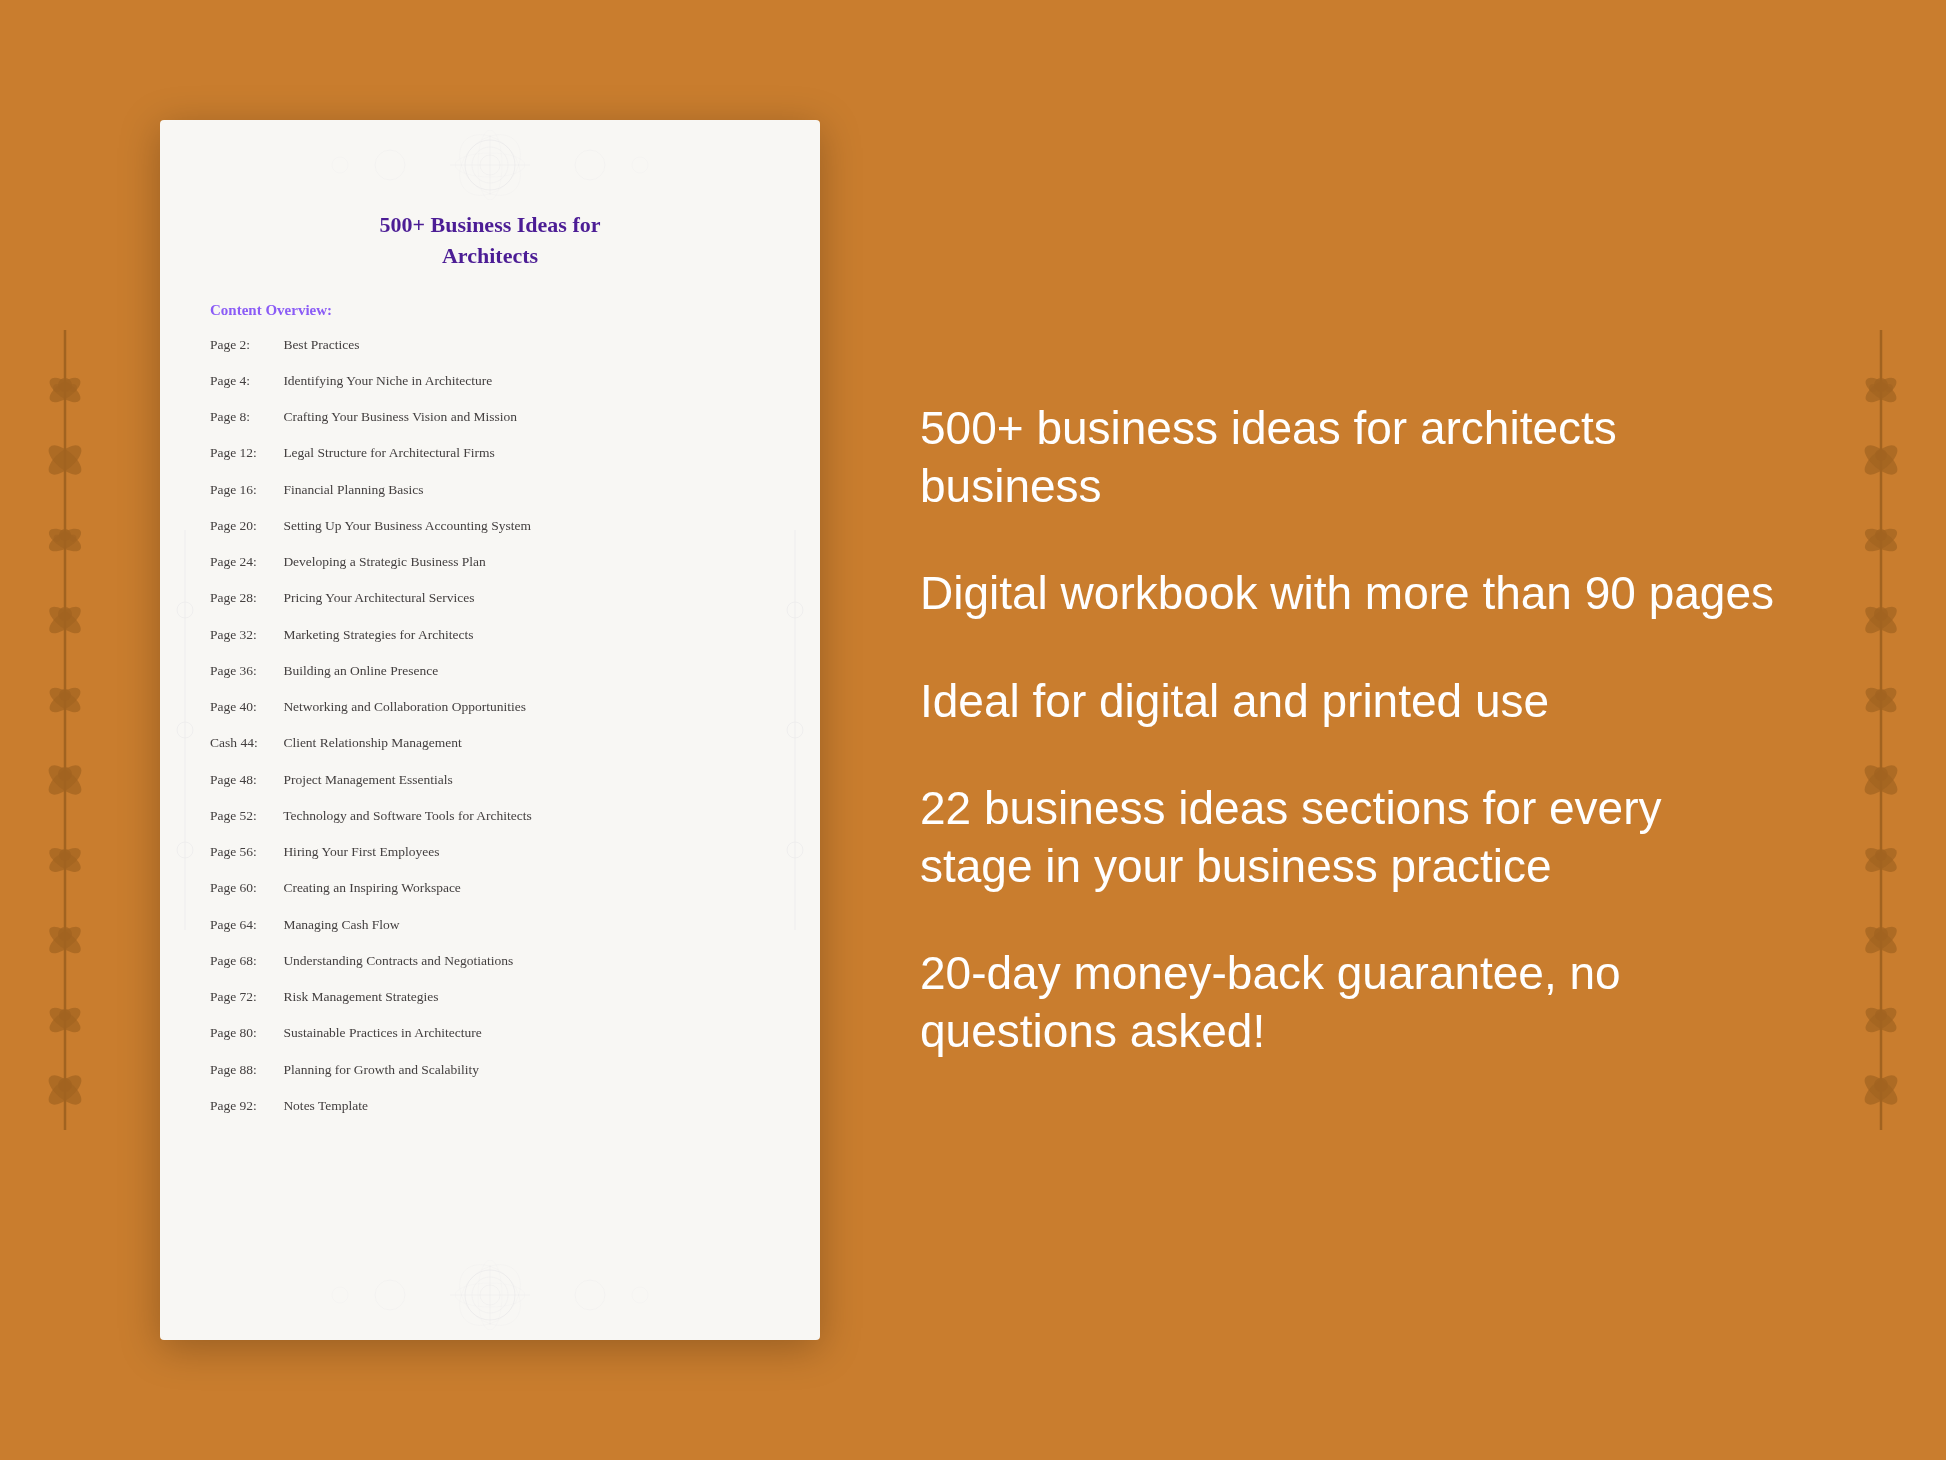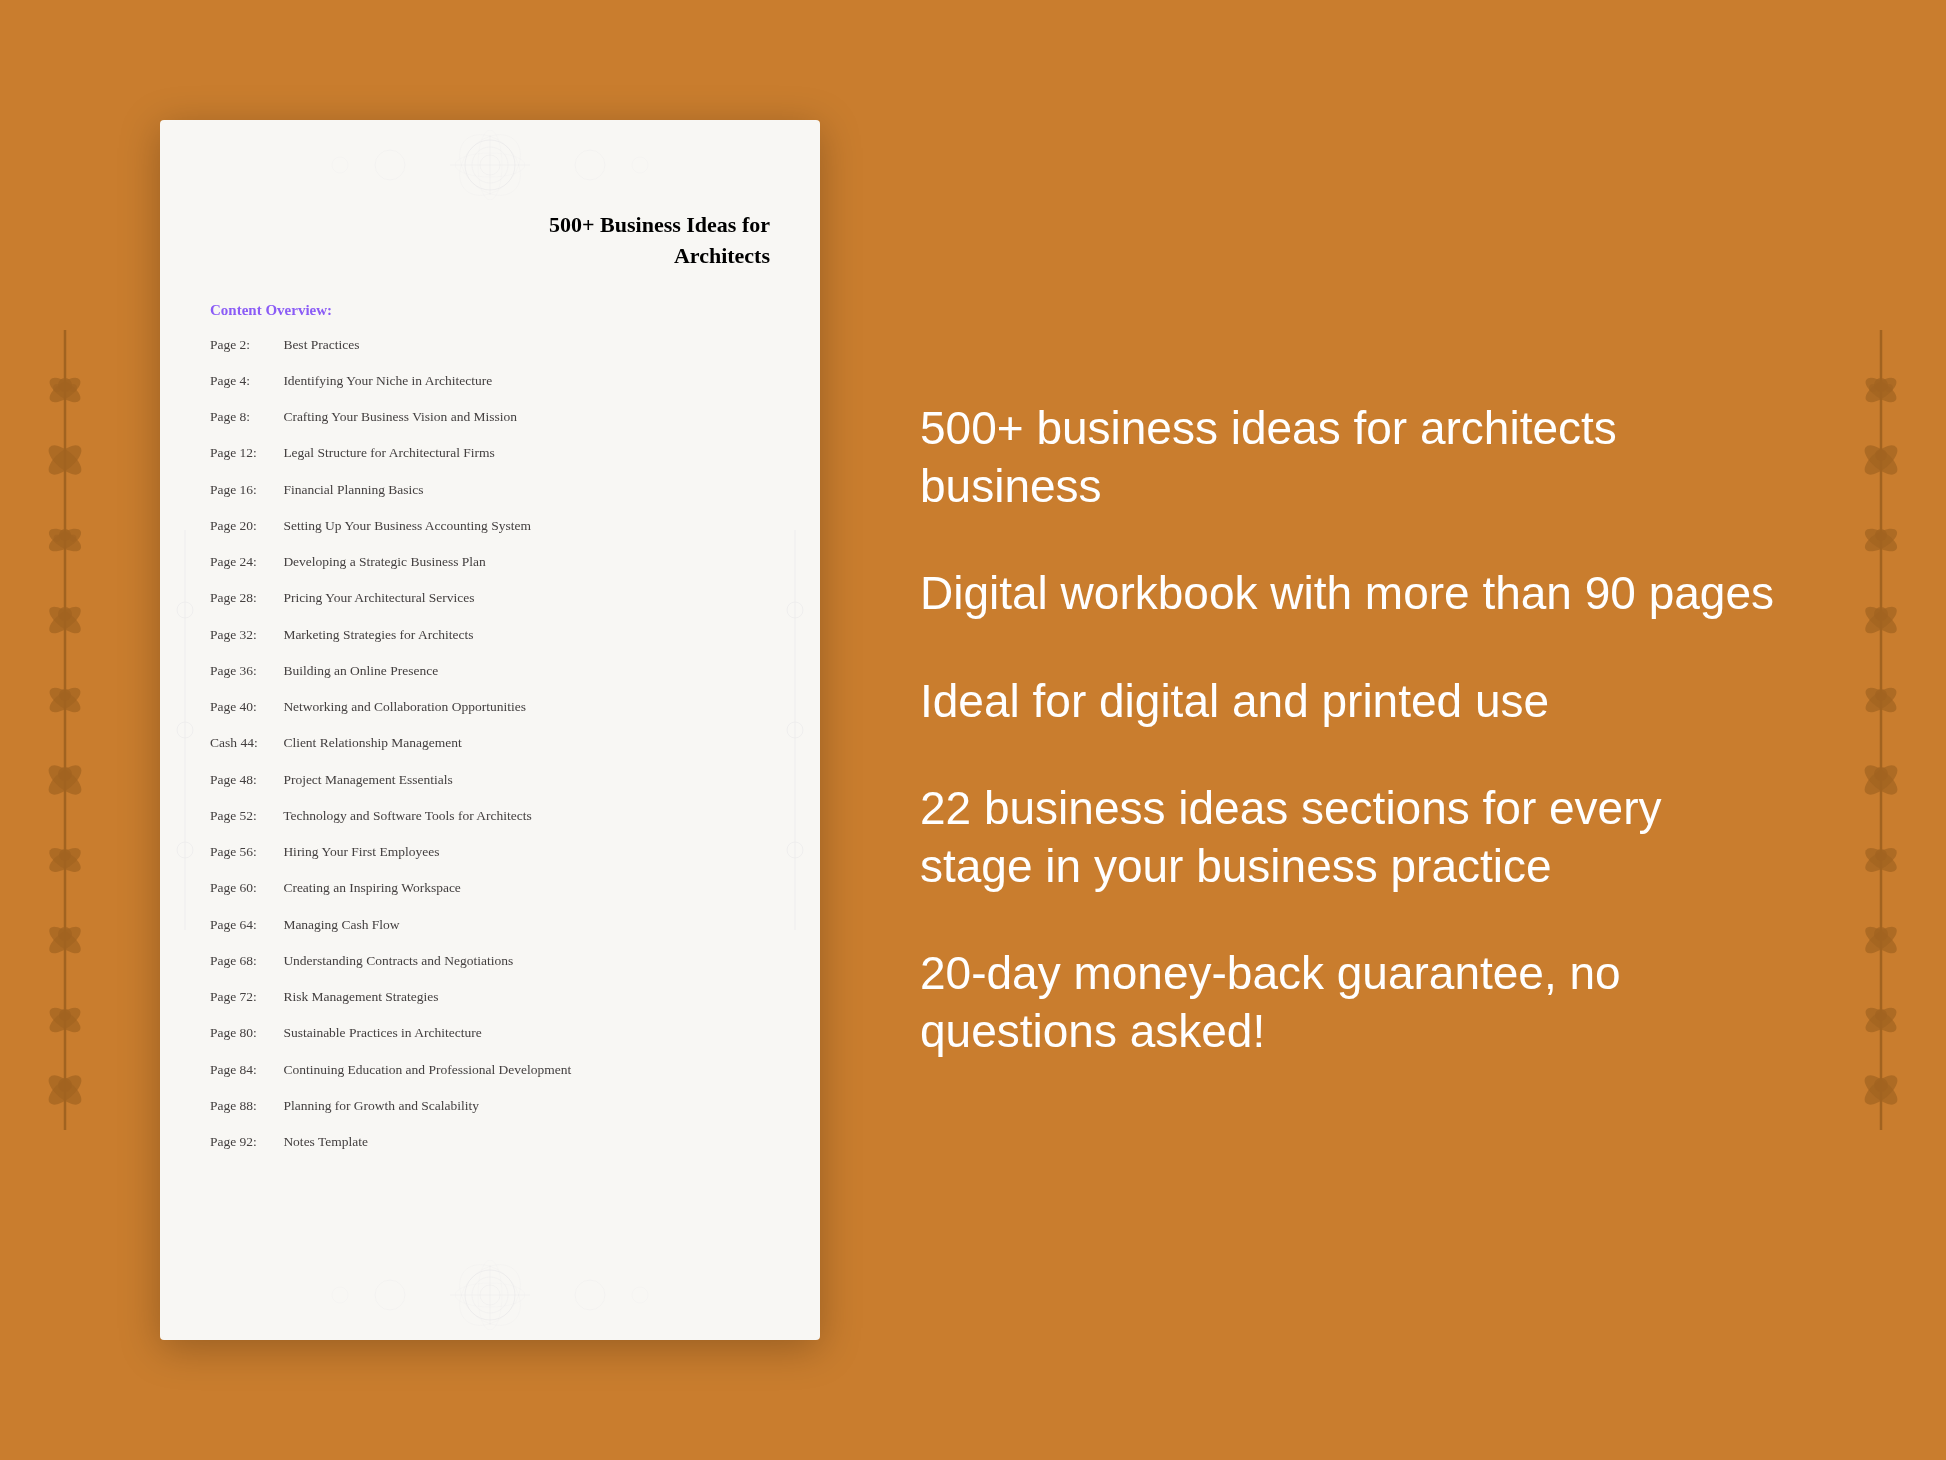--- a/index.html
+++ b/index.html
@@ -114,24 +114,24 @@
       bottom: 80px;
       width: 50px;
       opacity: 0.1;
       display: flex;
       flex-direction: column;
       align-items: center;
       justify-content: center;
     }
 
     .doc-title {
-      text-align: right;
+      text-align: center;
       font-size: 22px;
       font-weight: 600;
-      color: #000000;
+      color: #4c1d95;
       line-height: 1.4;
       margin-top: 50px;
       margin-bottom: 30px;
       font-family: Georgia, serif;
     }
 
     .doc-section-header {
       font-size: 15px;
       font-weight: 600;
       color: #8b5cf6;
@@ -321,21 +321,20 @@
         <li class="toc-item"><span class="page-num">Page 40:</span> Networking and Collaboration Opportunities</li>
         <li class="toc-item"><span class="page-num">Cash 44:</span> Client Relationship Management</li>
         <li class="toc-item"><span class="page-num">Page 48:</span> Project Management Essentials</li>
         <li class="toc-item"><span class="page-num">Page 52:</span> Technology and Software Tools for Architects</li>
         <li class="toc-item"><span class="page-num">Page 56:</span> Hiring Your First Employees</li>
         <li class="toc-item"><span class="page-num">Page 60:</span> Creating an Inspiring Workspace</li>
         <li class="toc-item"><span class="page-num">Page 64:</span> Managing Cash Flow</li>
         <li class="toc-item"><span class="page-num">Page 68:</span> Understanding Contracts and Negotiations</li>
         <li class="toc-item"><span class="page-num">Page 72:</span> Risk Management Strategies</li>
         <li class="toc-item"><span class="page-num">Page 80:</span> Sustainable Practices in Architecture</li>
-        <li class="toc-item"><span class="page-num">Page 84:</span> Continuing Education and Professional Development</li>
         <li class="toc-item"><span class="page-num">Page 88:</span> Planning for Growth and Scalability</li>
         <li class="toc-item"><span class="page-num">Page 92:</span> Notes Template</li>
       </ul>
 
     <div class="doc-footer-decoration">
       <svg viewBox="0 0 400 70" width="400" height="70">
         <circle cx="200" cy="35" r="25" fill="none" stroke="#8080a0" stroke-width="1" opacity="0.5"></circle>
         <circle cx="200" cy="35" r="18" fill="none" stroke="#8080a0" stroke-width="0.8" opacity="0.4"></circle>
         <circle cx="200" cy="35" r="10" fill="none" stroke="#8080a0" stroke-width="0.8" opacity="0.4"></circle>
         <line x1="160" y1="35" x2="240" y2="35" stroke="#8080a0" stroke-width="0.8" opacity="0.4"></line>

